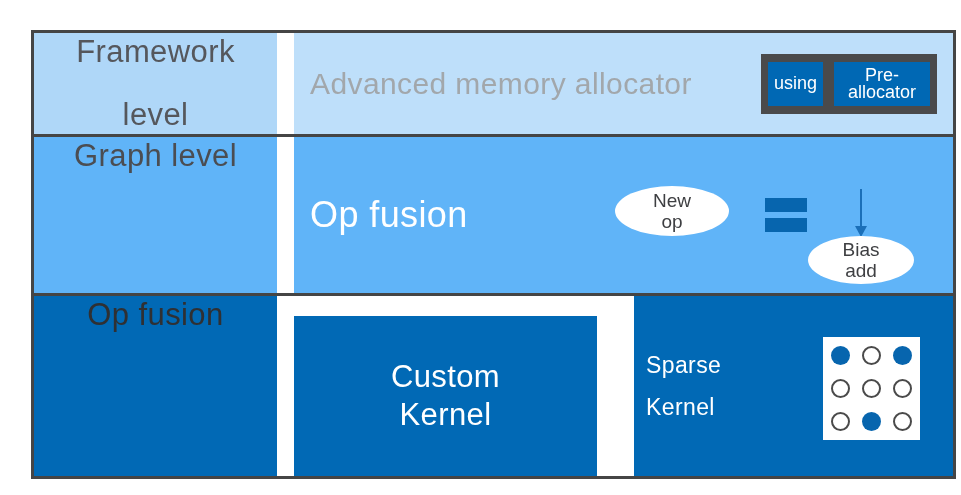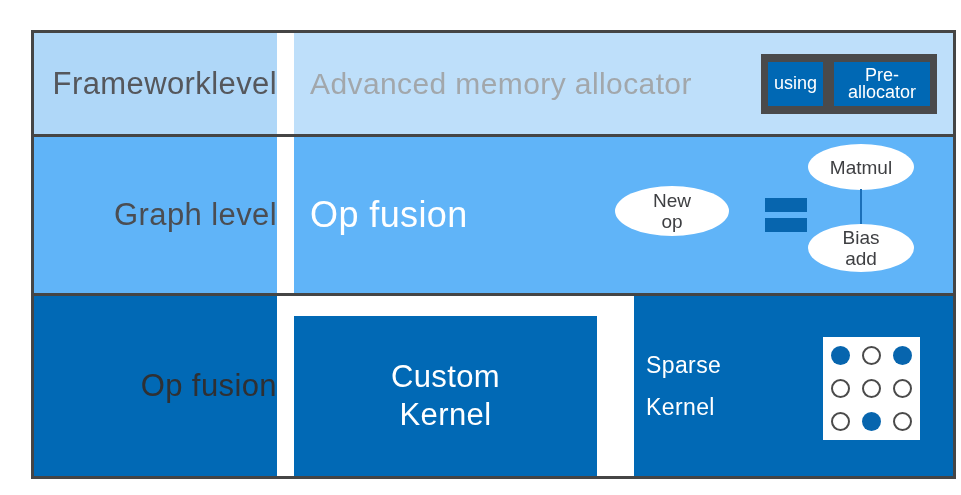--- a/index.html
+++ b/index.html
@@ -10,22 +10,22 @@
   .frame{
     position:absolute;left:31px;top:30px;width:925px;height:449px;
     box-sizing:border-box;border:3px solid #454545;background:#ffffff;
   }
   .row{display:flex;background:#ffffff;}
   .row-framework{height:101px;border-bottom:3px solid #454545;}
   .row-graph{height:156px;border-bottom:3px solid #454545;}
   .row-op{height:180px;}
   .cell{box-sizing:border-box;}
   .label-cell{
-    width:243px;flex:0 0 243px;display:flex;flex-direction:row;
-    align-items:center;justify-content:flex-end;text-align:center;
+    width:243px;flex:0 0 243px;display:flex;flex-direction:column;
+    align-items:center;justify-content:space-between;text-align:center;
   }
   .gap{width:17px;flex:0 0 17px;background:#ffffff;}
   .fw-label-bg{background:#afd7f8;}
   .fw-panel-bg{background:#bedffa;}
   .graph-bg{background:#60b4f8;}
   .op-bg{background:#0169b5;}
   .big-text{font-size:31px;font-weight:300;letter-spacing:.4px;line-height:38px;}
   .fw-label{color:#55575c;}
   .graph-label{color:#4b4d52;}
   .op-label{color:#2f3033;}
@@ -47,21 +47,21 @@
 
   .graph-panel{flex:1;position:relative;display:flex;align-items:center;padding-left:16px;}
   .opfusion-text{font-size:36px;font-weight:400;letter-spacing:.4px;}
   .ellipse{
     position:absolute;background:#ffffff;border-radius:50%;display:flex;flex-direction:column;
     align-items:center;justify-content:center;color:#3e3f42;font-size:19px;line-height:21px;
     text-align:center;
   }
   .ellipse-newop{left:321px;top:49px;width:114px;height:50px;}
   .ellipse-matmul{left:514px;top:7px;width:106px;height:46px;}
-  .ellipse-bias{left:514px;top:87px;width:106px;height:48px;}
+  .ellipse-bias{left:514px;top:99px;width:106px;height:48px;}
   .equals{position:absolute;left:471px;top:61px;width:42px;height:34px;}
   .equals .bar{width:42px;height:14px;background:#0765ae;}
   .equals .bar + .bar{margin-top:6px;}
   .arrow-down{position:absolute;left:560px;top:52px;}
 
   .custom-cell{
     width:303px;flex:0 0 303px;display:flex;flex-direction:column;align-items:center;
     justify-content:center;text-align:center;margin-top:20px;
   }
   .gap2{width:37px;flex:0 0 37px;background:#ffffff;}
@@ -117,23 +117,20 @@
         <div class="ellipse ellipse-newop">
           <span>New</span>
           <span>op</span>
         </div>
 
         <div class="equals">
           <div class="bar"></div>
           <div class="bar"></div>
         </div>
 
-        <div class="ellipse ellipse-matmul">
-          <span>Matmul</span>
-        </div>
 
         <svg class="arrow-down" width="14" height="48" viewBox="0 0 14 48">
           <line x1="7" y1="0" x2="7" y2="38" stroke="#1b6fb8" stroke-width="2"></line>
           <polygon points="1,37 13,37 7,48" fill="#1b6fb8"></polygon>
         </svg>
 
         <div class="ellipse ellipse-bias">
           <span>Bias</span>
           <span>add</span>
         </div>

